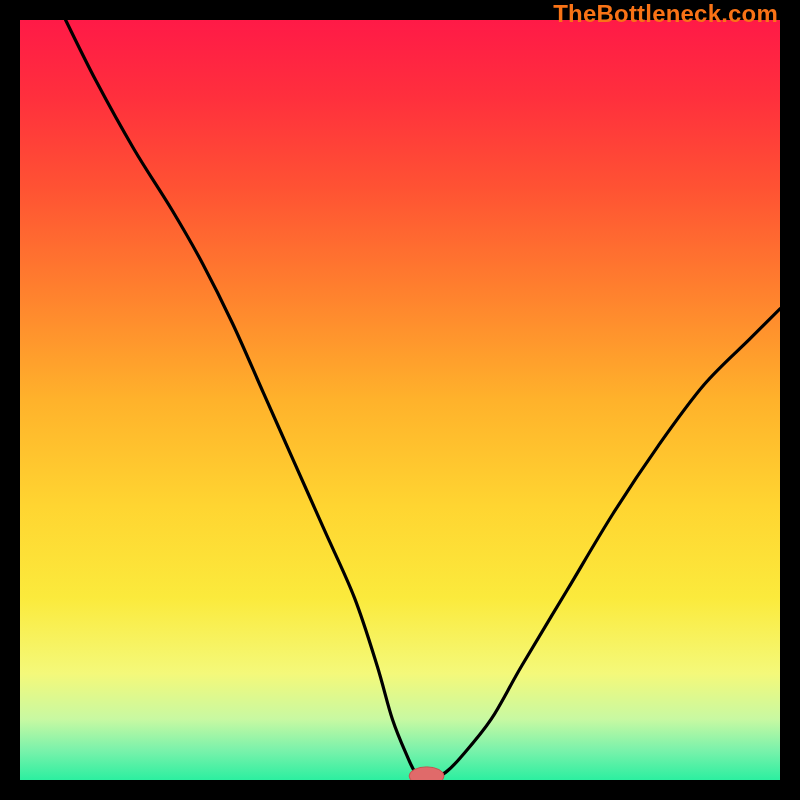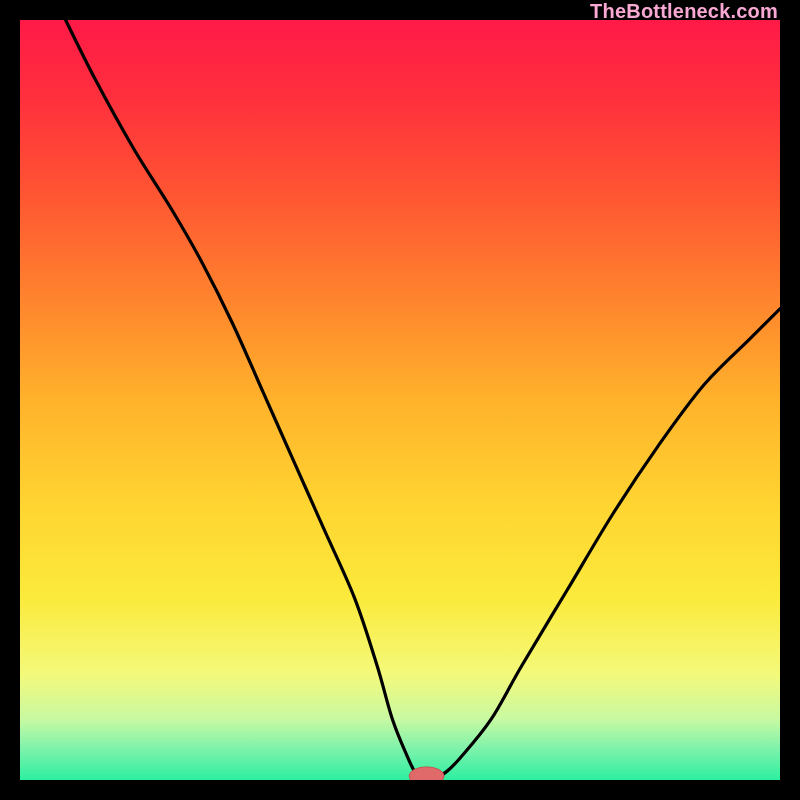--- a/index.html
+++ b/index.html
@@ -23,23 +23,23 @@
     left: 0;
     top: 0;
     width: 760px;
     height: 760px;
   }
   .watermark {
     position: absolute;
     top: 0px;
     right: 22px;
     font-family: Arial, Helvetica, sans-serif;
-    font-size: 20px;
+    font-size: 24px;
     font-weight: 600;
-    color: #f9a8d4;
+    color: #f97316;
     letter-spacing: 0.2px;
   }
 </style>
 </head>
 <body>
 
 <div class="frame">
   <svg class="plot" viewBox="0 0 760 760" preserveAspectRatio="none">
     <defs>
       <linearGradient id="heat" x1="0" y1="0" x2="0" y2="1">

